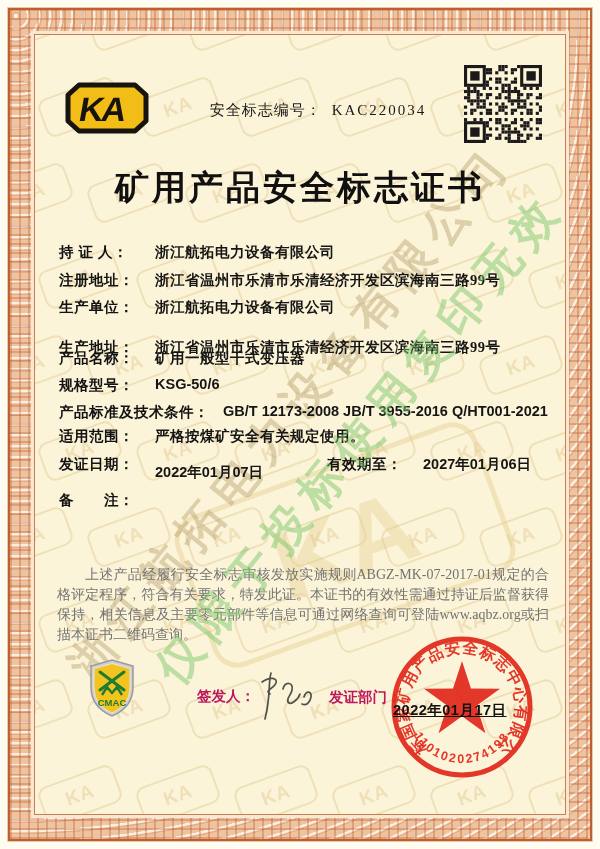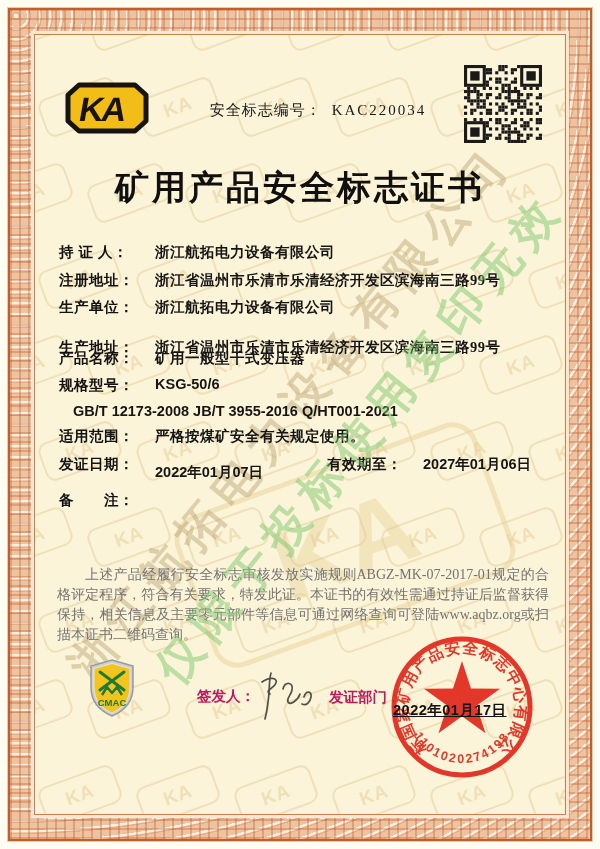--- a/index.html
+++ b/index.html
@@ -371,20 +371,21 @@
     </div>
     <div class="row" style="top:314px">
       <span class="lbl">产品名称：</span>
       <span class="val">矿用一般型干式变压器</span>
     </div>
     <div class="row" style="top:341px">
       <span class="lbl">规格型号：</span>
       <span class="val num">KSG-50/6</span>
     </div>
     <div class="row" style="top:368px">
+      <span class="lbl auto">产品标准及技术条件：</span>
       <span class="val num">GB/T 12173-2008 JB/T 3955-2016 Q/HT001-2021</span>
     </div>
     <div class="row" style="top:392px">
       <span class="lbl">适用范围：</span>
       <span class="val">严格按煤矿安全有关规定使用。</span>
     </div>
     <div class="row" style="top:420px">
       <span class="lbl">发证日期：</span>
       <span class="val num issue">2022年01月07日</span>
       <span class="lbl second">有效期至：</span>

